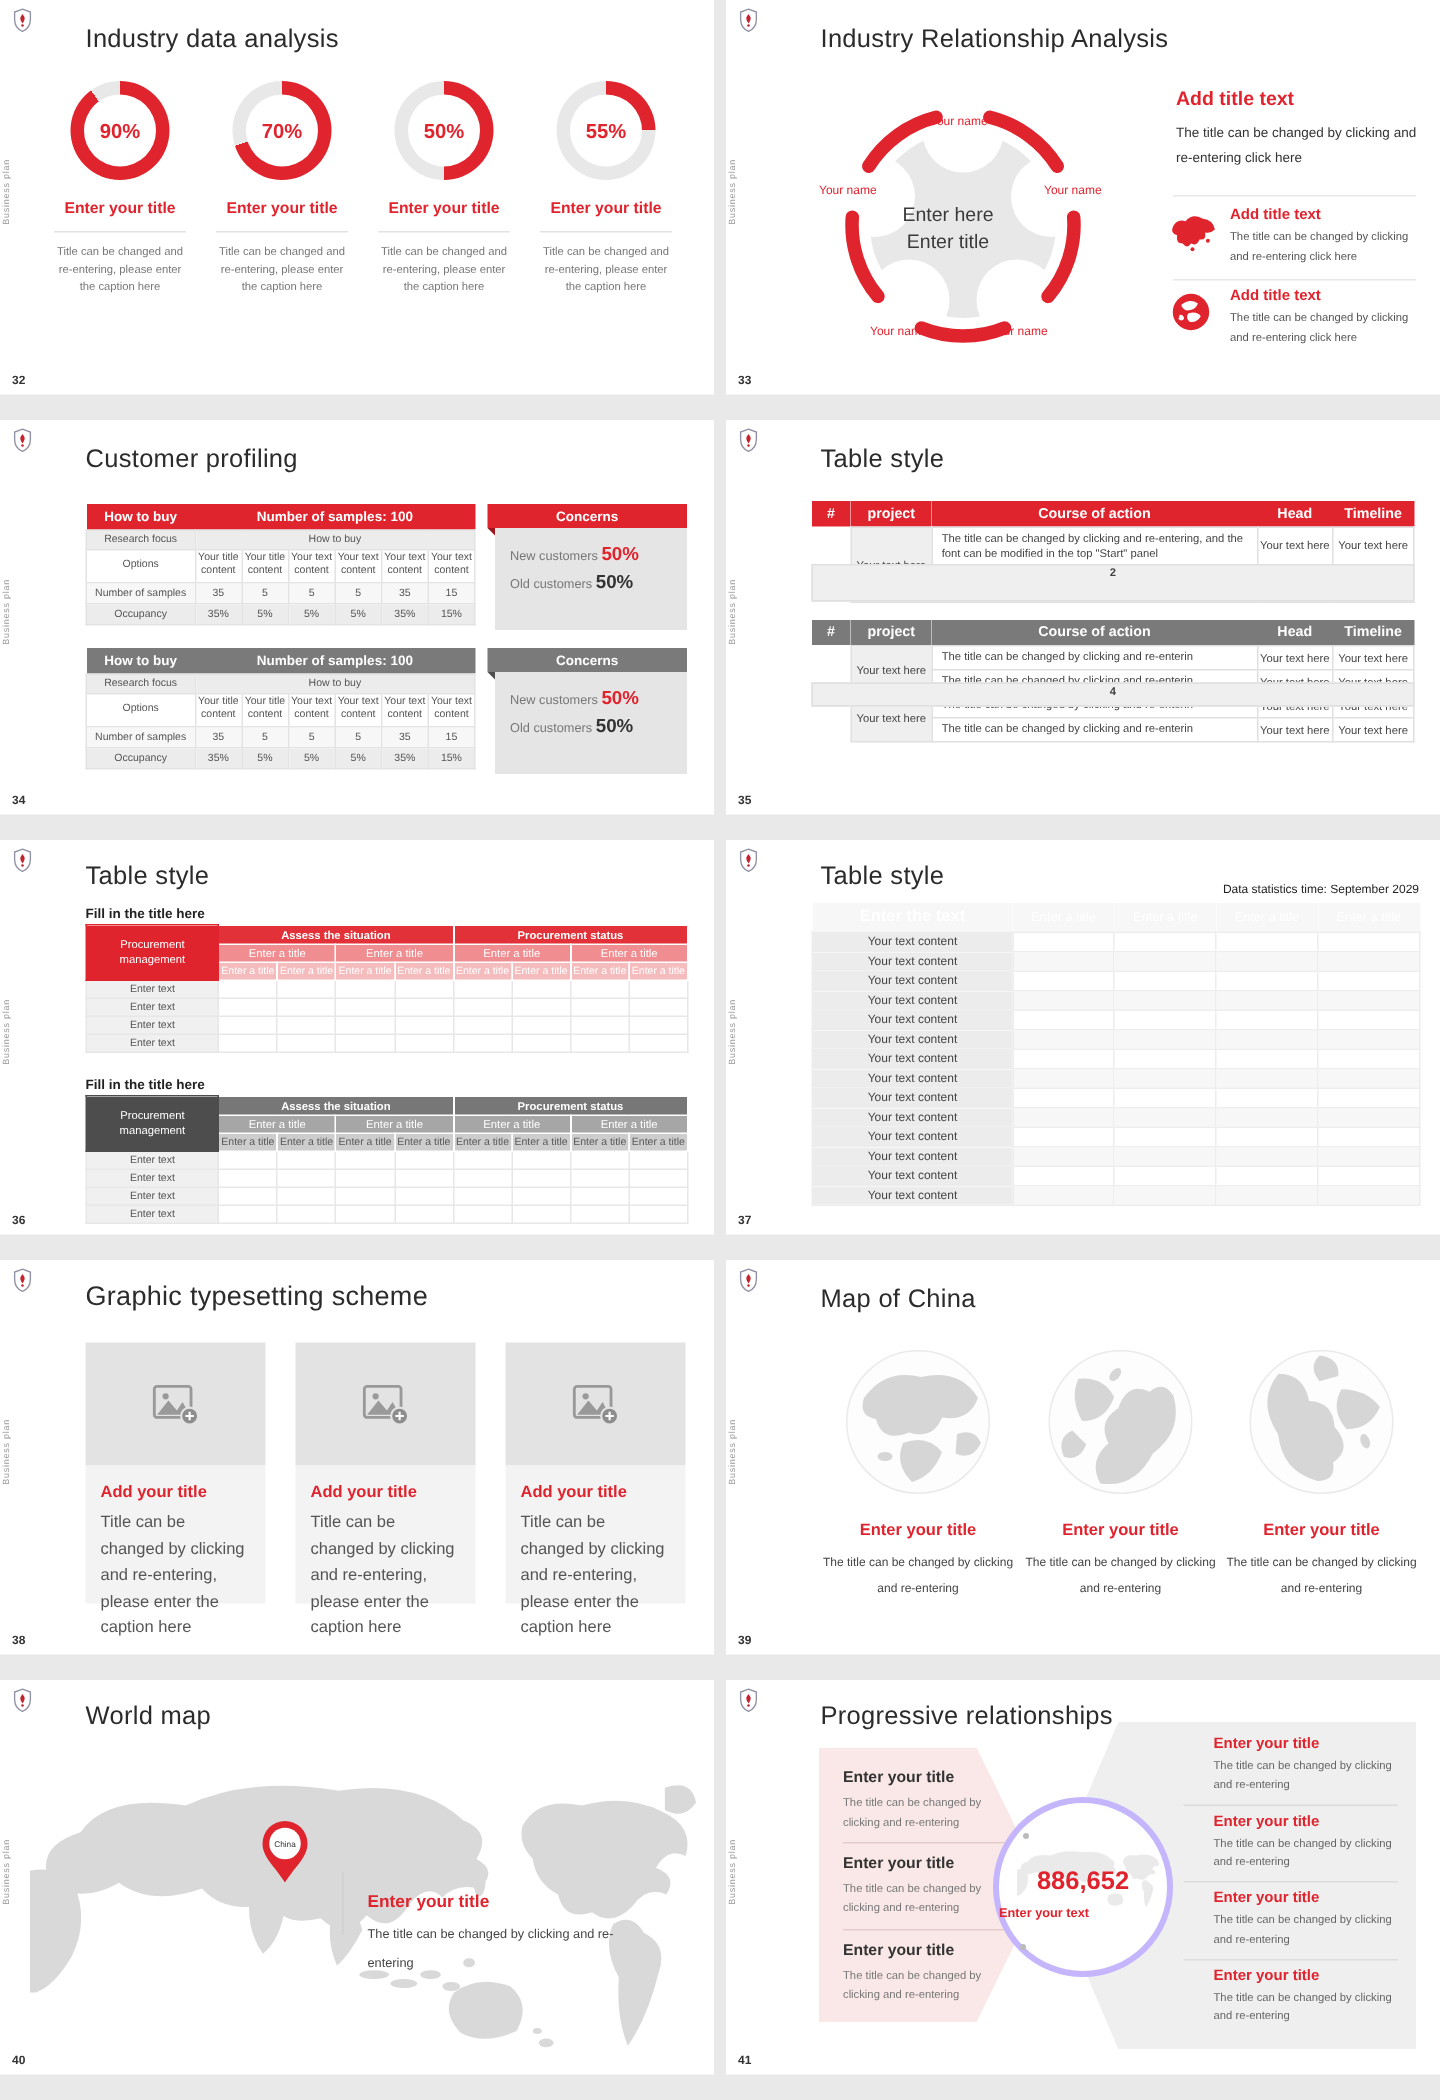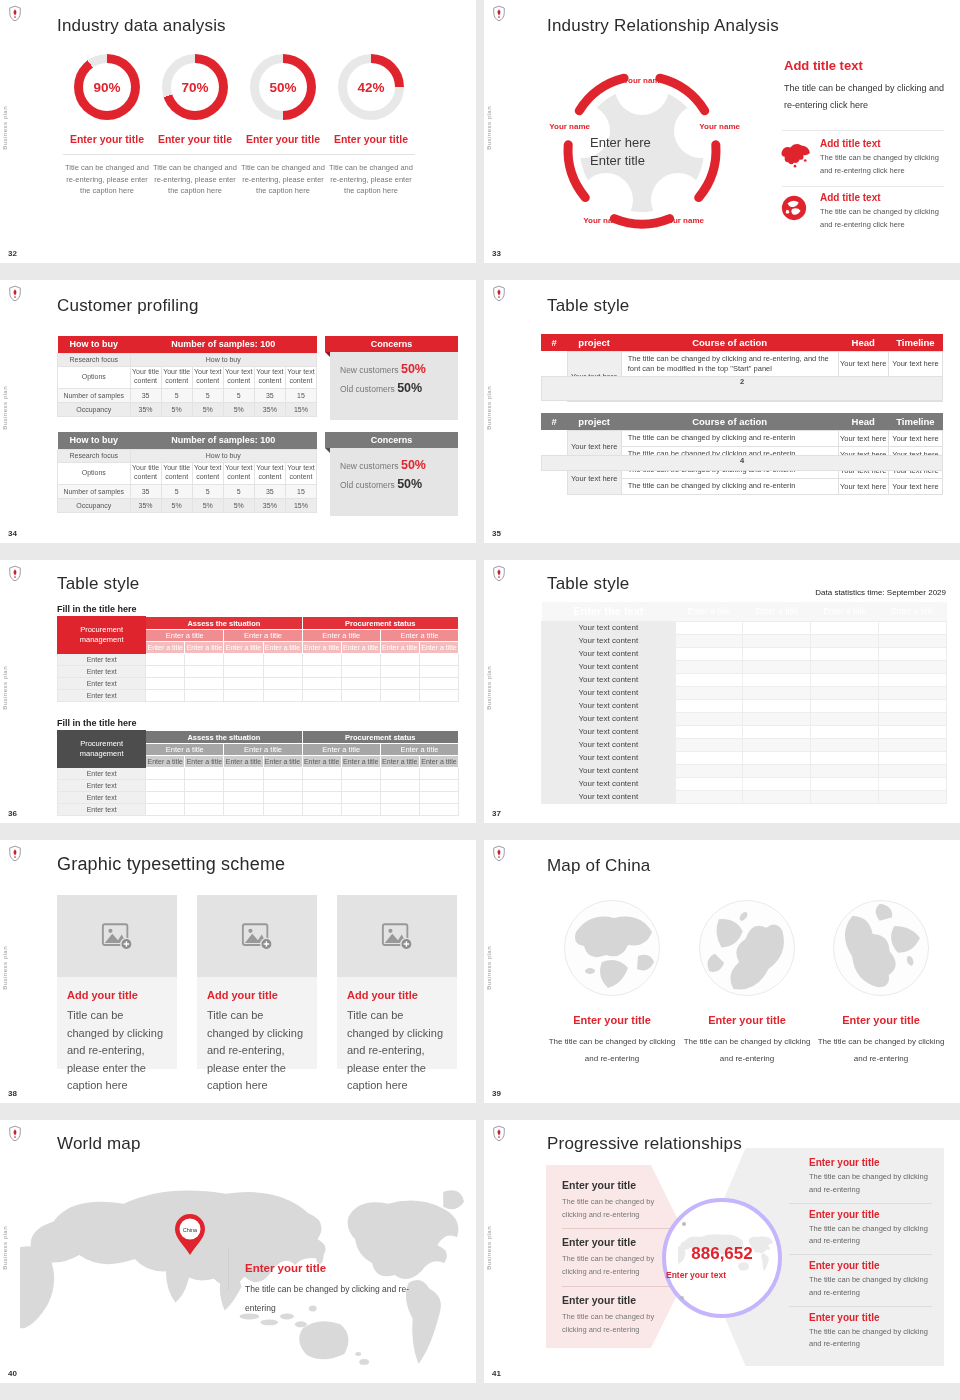--- a/index.html
+++ b/index.html
@@ -10,31 +10,31 @@
   .slide{position:relative;background:#fff;overflow:hidden}
   .abs{position:absolute}
   .logo{position:absolute;left:8px;top:5px;width:14px;height:17px}
   .vtext{position:absolute;left:2px;top:106px;font-size:6px;color:#999;writing-mode:vertical-rl;transform:rotate(180deg);letter-spacing:.5px}
   .pnum{position:absolute;left:8px;bottom:5px;font-size:8px;font-weight:700;color:#333}
   .stitle{position:absolute;font-size:17px;color:#2b2b2b;letter-spacing:.2px;white-space:nowrap}
   table{border-collapse:collapse;table-layout:fixed;width:100%}
   td{overflow:hidden;vertical-align:middle}
 
   
-  .donutrow{position:absolute;left:63px;top:54px;display:flex;}
+  .donutrow{position:absolute;left:36px;top:54px;display:flex;gap:20px}
   .dcol{width:88px;text-align:center}
   .donut{position:relative;width:66px;height:66px;border-radius:50%;margin:0 auto;background:#e8e8e8}
   .donut::after{content:"";position:absolute;inset:9px;background:#fff;border-radius:50%}
   .dval{position:absolute;inset:0;display:flex;align-items:center;justify-content:center;font-weight:700;color:var(--red);font-size:13.5px;z-index:1}
   .dtitle{margin-top:13px;font-size:10.5px;font-weight:700;color:var(--red);padding-bottom:9px;border-bottom:1px solid #e2e2e2}
   .dcap{margin-top:7px;font-size:7.5px;color:#777;line-height:1.55}
 
   
-  .nlabel{position:absolute;width:44px;text-align:right;font-size:8px;font-weight:700;color:var(--red);line-height:1.15}
-  .ctext{position:absolute;left:106px;top:134px;width:120px;text-align:left;font-size:13px;color:#3a3a3a;line-height:1.35}
+  .nlabel{position:absolute;width:44px;text-align:left;font-size:8px;font-weight:400;color:var(--red);line-height:1.15}
+  .ctext{position:absolute;left:88px;top:134px;width:120px;text-align:center;font-size:13px;color:#3a3a3a;line-height:1.35}
   .s33h{position:absolute;left:300px;top:58px;font-size:13px;font-weight:700;color:var(--red)}
   .s33cap{position:absolute;left:300px;top:80px;width:164px;font-size:9px;color:#333;line-height:1.9}
   .s33div{position:absolute;left:298px;width:162px;height:1px;background:#e8e8e8}
   .s33item-h{font-size:10px;font-weight:700;color:var(--red)}
   .s33item-c{margin-top:3px;font-size:7.5px;color:#555;line-height:1.7}
 
   
   .ctable td{border:1px solid #e3e3e3;font-size:7px;color:#555;text-align:center}
   .ctable .h td{border:none;color:#fff;font-weight:700;font-size:9px;height:17px}
   .ctable.redt .h td{background:var(--red)}
@@ -153,21 +153,21 @@
       </div>
       <div class="dcol">
         <div class="donut" style="background: conic-gradient(rgb(224, 36, 46) 50%, rgb(232, 232, 232) 0deg);">
             <div class="dval">50%</div>
           </div>
         <div class="dtitle">Enter your title</div>
         <div class="dcap">Title can be changed and re-entering, please enter the caption here</div>
       </div>
       <div class="dcol">
         <div class="donut" style="background: conic-gradient(rgb(224, 36, 46) 25%, rgb(232, 232, 232) 0deg);">
-            <div class="dval">42%</div>
+            <div class="dval">55%</div>
           </div>
         <div class="dtitle">Enter your title</div>
         <div class="dcap">Title can be changed and re-entering, please enter the caption here</div>
       </div>
     </div>
     <div class="pnum">32</div>
   </div>
 
   <div class="slide">
     <svg class="logo" viewBox="0 0 20 24">

